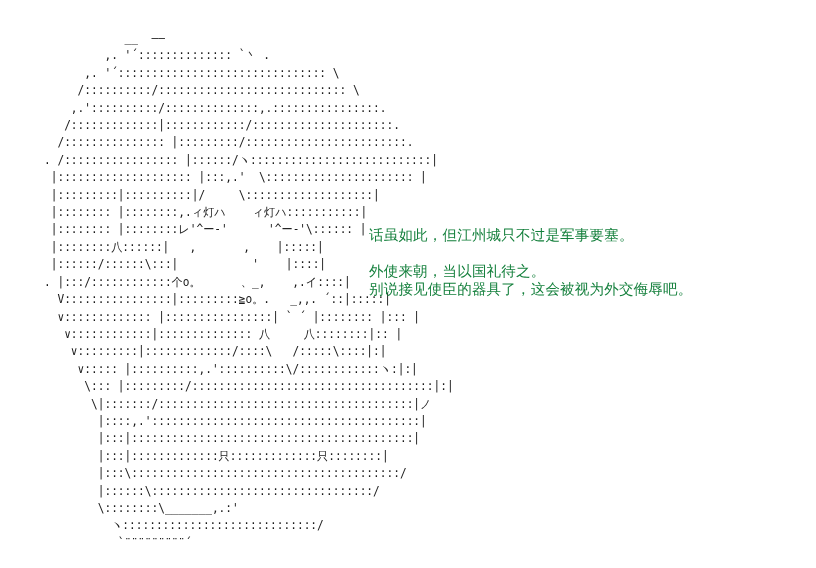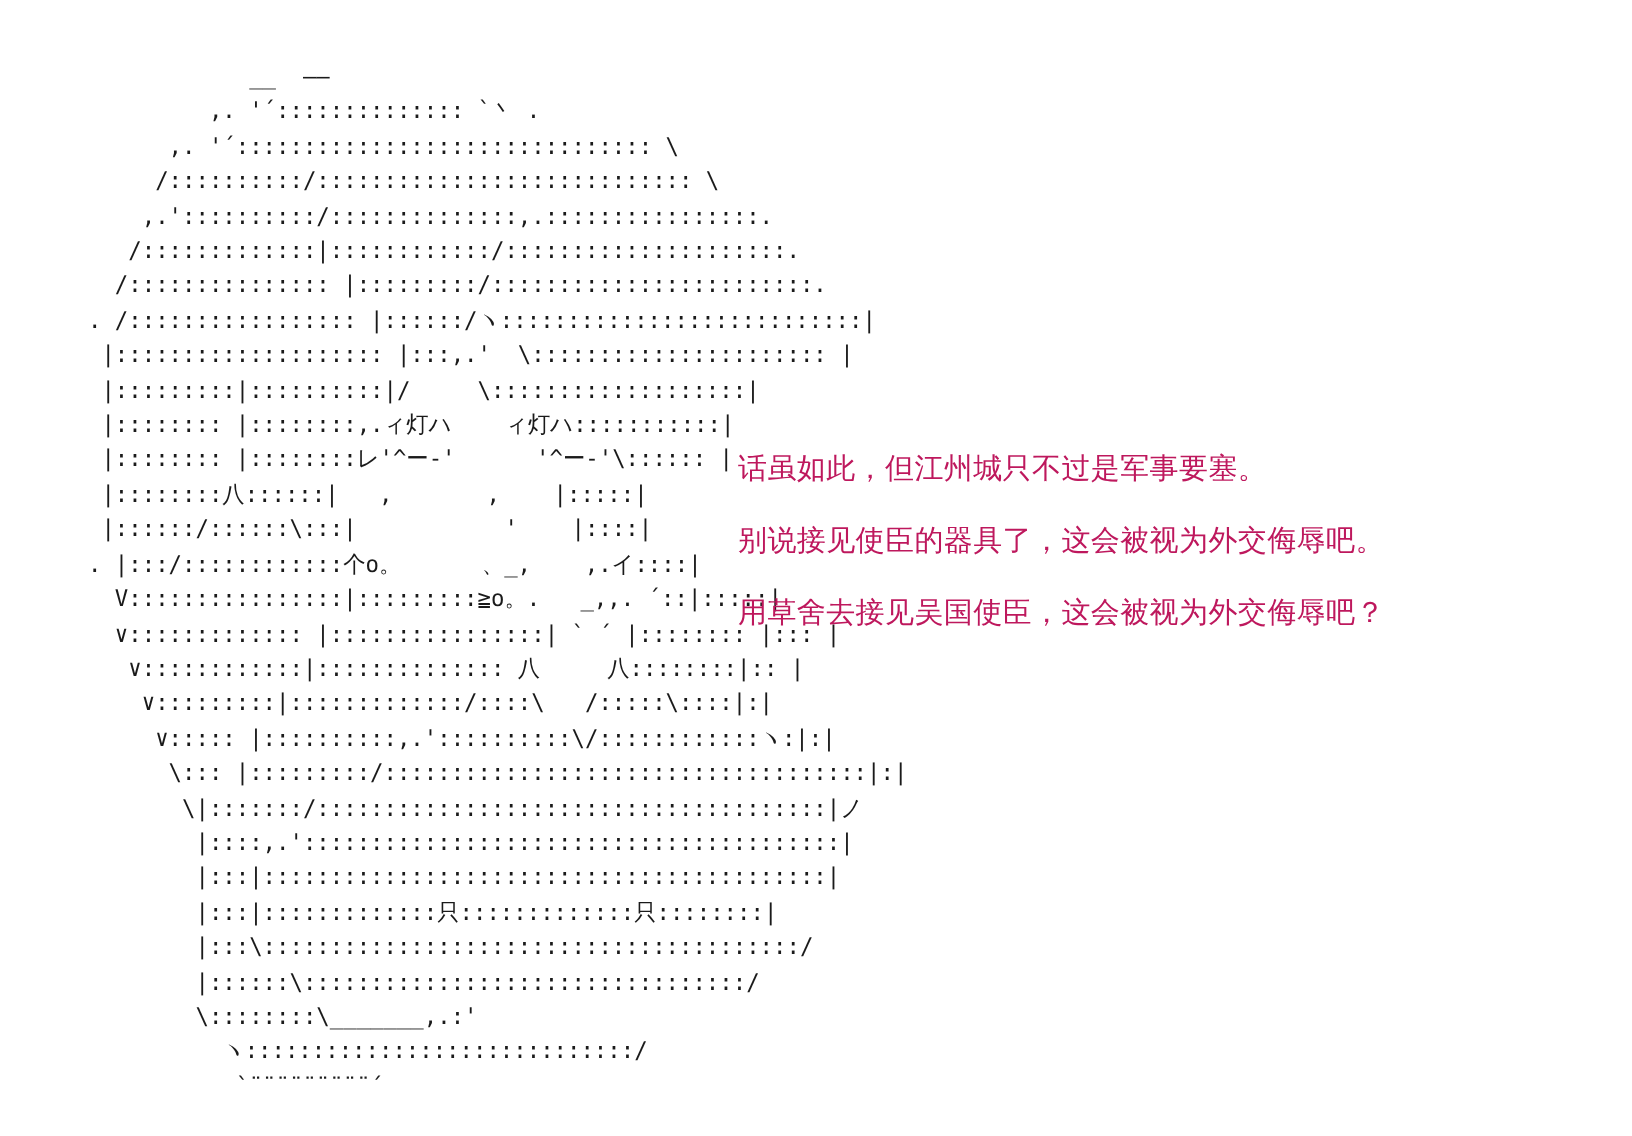--- a/index.html
+++ b/index.html
@@ -53,21 +53,21 @@
     margin: 0;
     padding: 0;
   }
   .para + .para {
     margin-top: 18px;
   }
   .line {
     font-family: "DejaVu Sans", "Liberation Sans", sans-serif;
     font-size: 14.5px;
     line-height: 18px;
-    color: #be185d;
+    color: #15803d;
     white-space: pre;
     letter-spacing: 0.2px;
   }
 </style>
 </head>
 <body style="background: rgb(255, 255, 255);">
 
 <div id="scene">
 
   <pre id="aa-figure">            __  ――
@@ -101,22 +101,20 @@
           ヽ:::::::::::::::::::::::::::::/
            `¨¨¨¨¨¨¨¨¨´</pre>
 
   <div id="dialogue">
 
     <div class="para">
       <div class="line">话虽如此，但江州城只不过是军事要塞。</div>
     </div>
 
     <div class="para">
+      <div class="line">外使来朝，当以国礼待之。</div>
       <div class="line">别说接见使臣的器具了，这会被视为外交侮辱吧。</div>
     </div>
 
-    <div class="para">
-      <div class="line">用草舍去接见吴国使臣，这会被视为外交侮辱吧？</div>
-    </div>
 
   </div>
 
 </div>
 
 </body></html>

